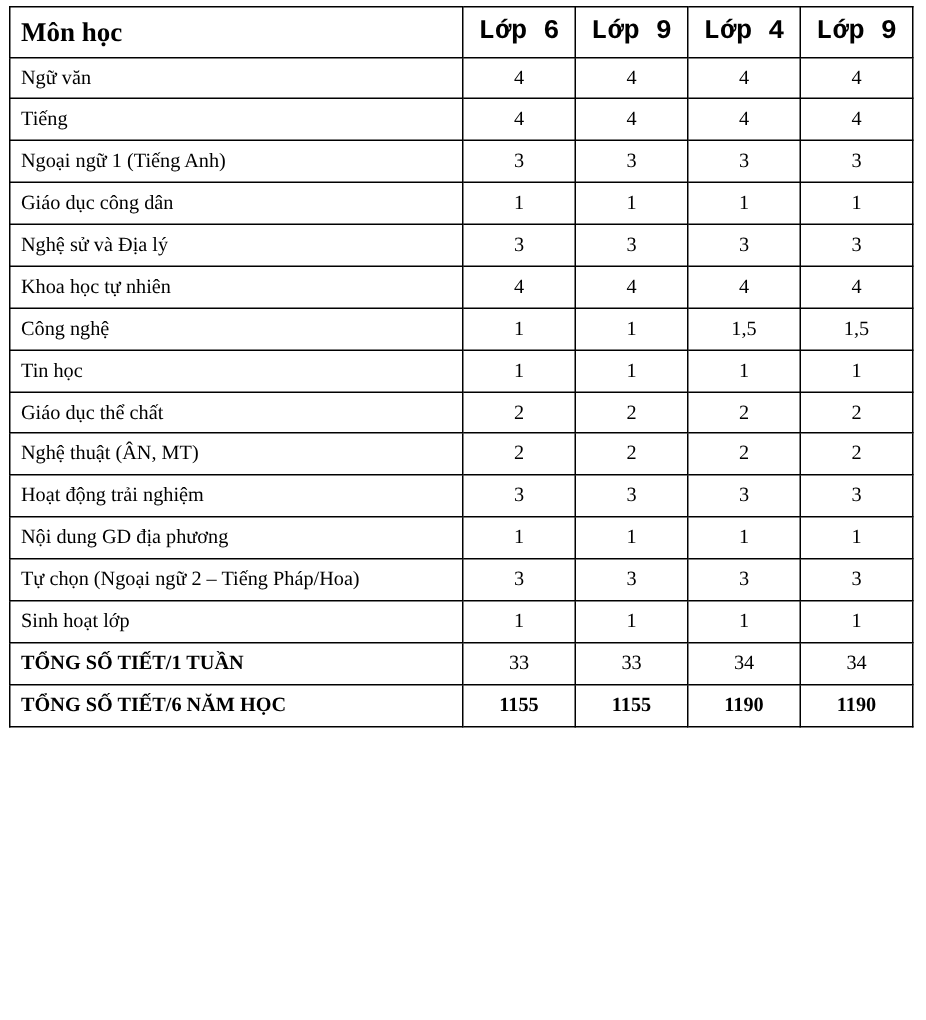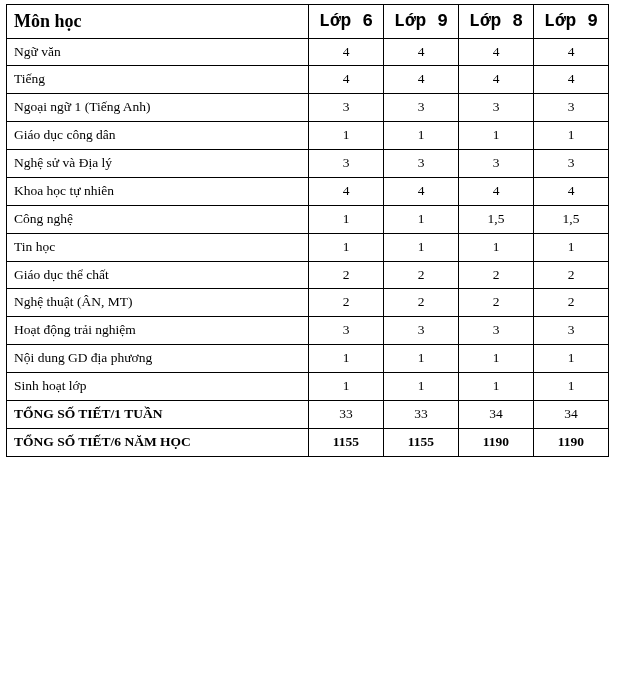--- a/index.html
+++ b/index.html
@@ -76,21 +76,21 @@
       <col class="grade">
       <col class="grade">
       <col class="grade">
       <col class="grade">
     </colgroup>
     <thead>
       <tr>
         <th class="subject-head">Môn học</th>
         <th class="grade-head">Lớp 6</th>
         <th class="grade-head">Lớp 9</th>
-        <th class="grade-head">Lớp 8</th>
+        <th class="grade-head">Lớp 4</th>
         <th class="grade-head">Lớp 9</th>
       </tr>
     </thead>
     <tbody>
       <tr>
         <td class="subject-cell">Ngữ văn</td>
         <td class="value-cell">4</td>
         <td class="value-cell">4</td>
         <td class="value-cell">4</td>
         <td class="value-cell">4</td>
@@ -164,20 +164,27 @@
         <td class="value-cell">3</td>
         <td class="value-cell">3</td>
         <td class="value-cell">3</td>
       </tr>
       <tr>
         <td class="subject-cell">Nội dung GD địa phương</td>
         <td class="value-cell">1</td>
         <td class="value-cell">1</td>
         <td class="value-cell">1</td>
         <td class="value-cell">1</td>
+      </tr>
+      <tr>
+        <td class="subject-cell">Tự chọn (Ngoại ngữ 2 – Tiếng Pháp/Hoa)</td>
+        <td class="value-cell">3</td>
+        <td class="value-cell">3</td>
+        <td class="value-cell">3</td>
+        <td class="value-cell">3</td>
       </tr>
       <tr>
         <td class="subject-cell">Sinh hoạt lớp</td>
         <td class="value-cell">1</td>
         <td class="value-cell">1</td>
         <td class="value-cell">1</td>
         <td class="value-cell">1</td>
       </tr>
       <tr class="total-row">
         <td class="subject-cell">TỔNG SỐ TIẾT/1 TUẦN</td>

